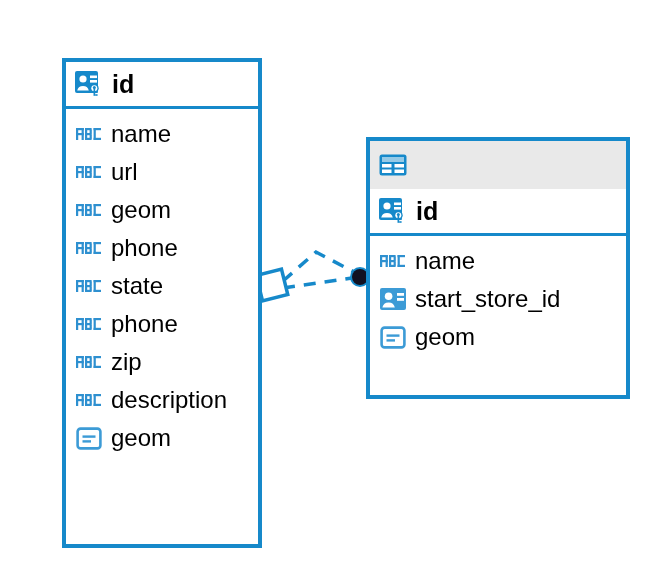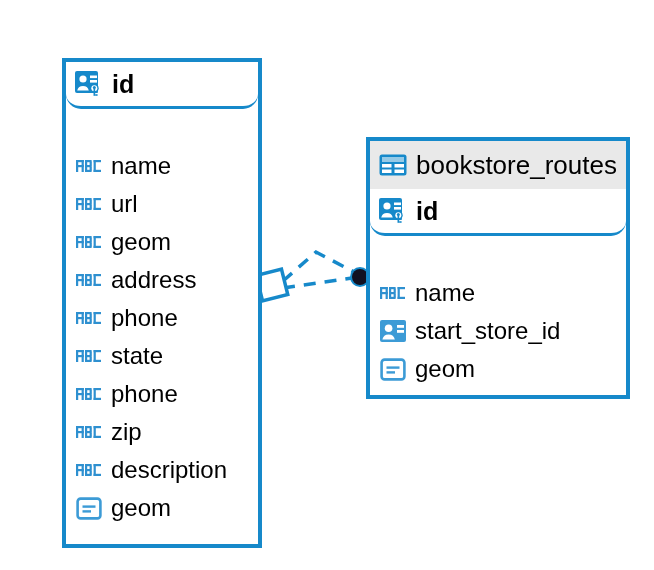--- a/index.html
+++ b/index.html
@@ -51,32 +51,30 @@
 
   .pk-row {
     display: flex;
     align-items: center;
     box-sizing: border-box;
     height: 47px;
     padding: 0 8px 0 9px;
     gap: 9px;
     border-bottom: 3px solid #1689CA;
     background: #ffffff;
-    border-radius: 15px;
   }
   .pk-row .field-label {
     font-size: 25px;
     font-weight: bold;
     color: #000000;
     line-height: 1;
   }
 
   .field-list {
     padding: 6px 0 6px 0;
-    margin-top: 32px;
   }
   .field-row {
     display: flex;
     align-items: center;
     height: 38px;
     padding: 0 8px 0 10px;
     gap: 9px;
     background: #ffffff;
   }
   .field-label {
@@ -203,40 +201,20 @@
             <rect x="13.6" y="3.6" width="2.2" height="4"></rect>
               <rect x="13.6" y="8.6" width="2.2" height="4"></rect>
             <rect x="17.6" y="2" width="2.2" height="12"></rect>
             <rect x="17.6" y="2" width="7.4" height="2.2"></rect>
               <rect x="17.6" y="11.8" width="7.4" height="2.2"></rect>
           </g>
         </svg>
         <span class="field-label">geom</span>
       </div>
 
-      <div class="field-row">
-        <svg class="icon icon-abc" viewBox="0 0 26 16" xmlns="http://www.w3.org/2000/svg">
-          <g fill="#2E90D0">
-            <rect x="0" y="2" width="2.2" height="12"></rect>
-              <rect x="5.6" y="2" width="2.2" height="12"></rect>
-            <rect x="0" y="2" width="7.8" height="2.2"></rect>
-              <rect x="0" y="7" width="7.8" height="2.2"></rect>
-            <rect x="9" y="2" width="2.2" height="12"></rect>
-            <rect x="9" y="2" width="6.6" height="2.2"></rect>
-              <rect x="9" y="7" width="6.6" height="2.2"></rect>
-            <rect x="9" y="11.8" width="6.6" height="2.2"></rect>
-            <rect x="13.6" y="3.6" width="2.2" height="4"></rect>
-              <rect x="13.6" y="8.6" width="2.2" height="4"></rect>
-            <rect x="17.6" y="2" width="2.2" height="12"></rect>
-            <rect x="17.6" y="2" width="7.4" height="2.2"></rect>
-              <rect x="17.6" y="11.8" width="7.4" height="2.2"></rect>
-          </g>
-        </svg>
-        <span class="field-label">address</span>
-      </div>
 
       <div class="field-row">
         <svg class="icon icon-abc" viewBox="0 0 26 16" xmlns="http://www.w3.org/2000/svg">
           <g fill="#2E90D0">
             <rect x="0" y="2" width="2.2" height="12"></rect>
               <rect x="5.6" y="2" width="2.2" height="12"></rect>
             <rect x="0" y="2" width="7.8" height="2.2"></rect>
               <rect x="0" y="7" width="7.8" height="2.2"></rect>
             <rect x="9" y="2" width="2.2" height="12"></rect>
             <rect x="9" y="2" width="6.6" height="2.2"></rect>
@@ -352,21 +330,20 @@
 
     <div class="entity-header accent-grey">
       <svg class="icon icon-table" viewBox="0 0 28 22" xmlns="http://www.w3.org/2000/svg">
         <rect x="0.5" y="0.5" width="27" height="21" rx="2.5" fill="#1689CA"></rect>
         <rect x="3" y="3" width="22" height="5" fill="#ffffff" opacity="0.55"></rect>
         <rect x="3" y="10" width="9.5" height="3.5" fill="#ffffff"></rect>
         <rect x="15.5" y="10" width="9.5" height="3.5" fill="#ffffff"></rect>
         <rect x="3" y="15.5" width="9.5" height="3.5" fill="#ffffff"></rect>
         <rect x="15.5" y="15.5" width="9.5" height="3.5" fill="#ffffff"></rect>
       </svg>
-      <span class="entity-title">bookstore_routes</span>
     </div>
 
     <div class="pk-row">
       <svg class="icon icon-key" viewBox="0 0 28 28" xmlns="http://www.w3.org/2000/svg">
         <rect x="0" y="1" width="23" height="22" rx="2" fill="#1689CA"></rect>
         <circle cx="8" cy="9" r="3.6" fill="#ffffff"></circle>
         <path d="M 2.2 20.5 a 6 6 0 0 1 11.6 0 z" fill="#ffffff"></path>
         <rect x="15" y="5.5" width="7" height="2.6" fill="#ffffff"></rect>
         <rect x="15" y="10" width="7" height="2.6" fill="#ffffff"></rect>
         <circle cx="19.3" cy="18.2" r="4.4" fill="#1689CA"></circle>

